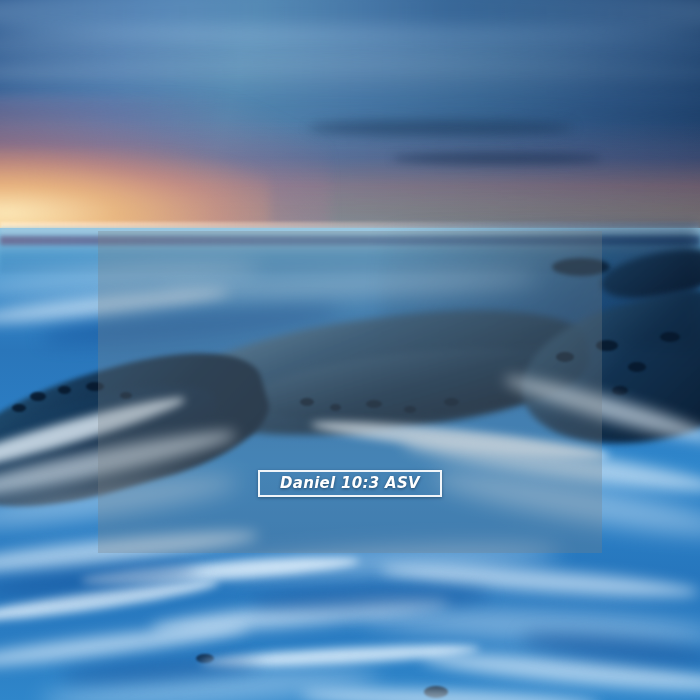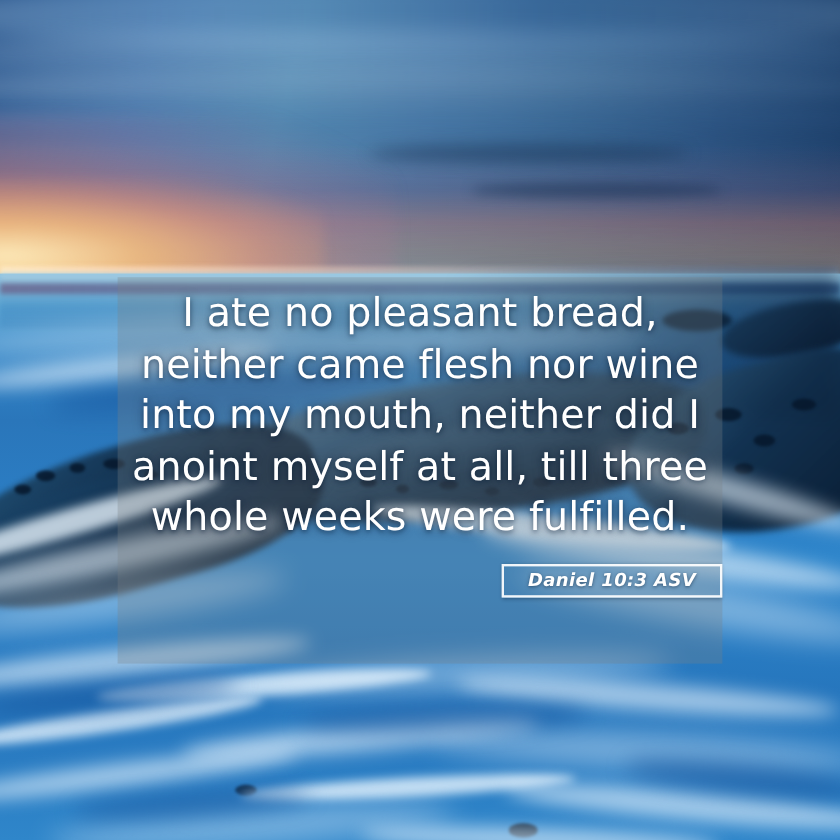--- a/index.html
+++ b/index.html
@@ -266,21 +266,21 @@
     text-shadow: 0 1px 4px rgba(6,24,48,.55), 0 0 10px rgba(6,24,48,.35);
     white-space: nowrap;
   }
 
   .attribution-wrap {
     position: absolute;
     left: 98px;
     top: 470px;
     width: 504px;
     z-index: 7;
-    text-align: right;
+    text-align: center;
   }
   .attribution-box {
     display: inline-block;
     border: 2px solid rgba(255,255,255,0.92);
     padding: 2px 20px 3px 20px;
     box-shadow: 0 1px 3px rgba(6,24,48,.40);
   }
   .attribution-text {
     font-family: "DejaVu Sans", sans-serif;
     font-size: 15px;
@@ -372,27 +372,20 @@
   <div class="foam foam-soft" style="left:40px;  top:676px; width:340px; height:26px; transform:rotate(-4deg);"></div>
   <div class="foam" style="left:300px; top:690px; width:300px; height:20px; transform:rotate(2deg);"></div>
 
   <div class="dark-water" style="left:-20px; top:568px; width:220px; height:24px; transform:rotate(-6deg);"></div>
   <div class="dark-water" style="left:250px; top:588px; width:240px; height:22px; transform:rotate(-2deg);"></div>
   <div class="dark-water" style="left:520px; top:636px; width:200px; height:26px; transform:rotate(6deg);"></div>
   <div class="dark-water" style="left:60px;  top:660px; width:200px; height:20px; transform:rotate(-4deg);"></div>
 
   <div class="overlay-panel"></div>
 
-  <div class="verse-block">
-    <div class="verse-line">I ate no pleasant bread,</div>
-    <div class="verse-line">neither came flesh nor wine</div>
-    <div class="verse-line">into my mouth, neither did I</div>
-    <div class="verse-line">anoint myself at all, till three</div>
-    <div class="verse-line">whole weeks were fulfilled.</div>
-  </div>
 
   <div class="attribution-wrap">
     <div class="attribution-box">
       <span class="attribution-text">Daniel 10:3 ASV</span>
     </div>
   </div>
 
 </div>
 
 </body></html>

